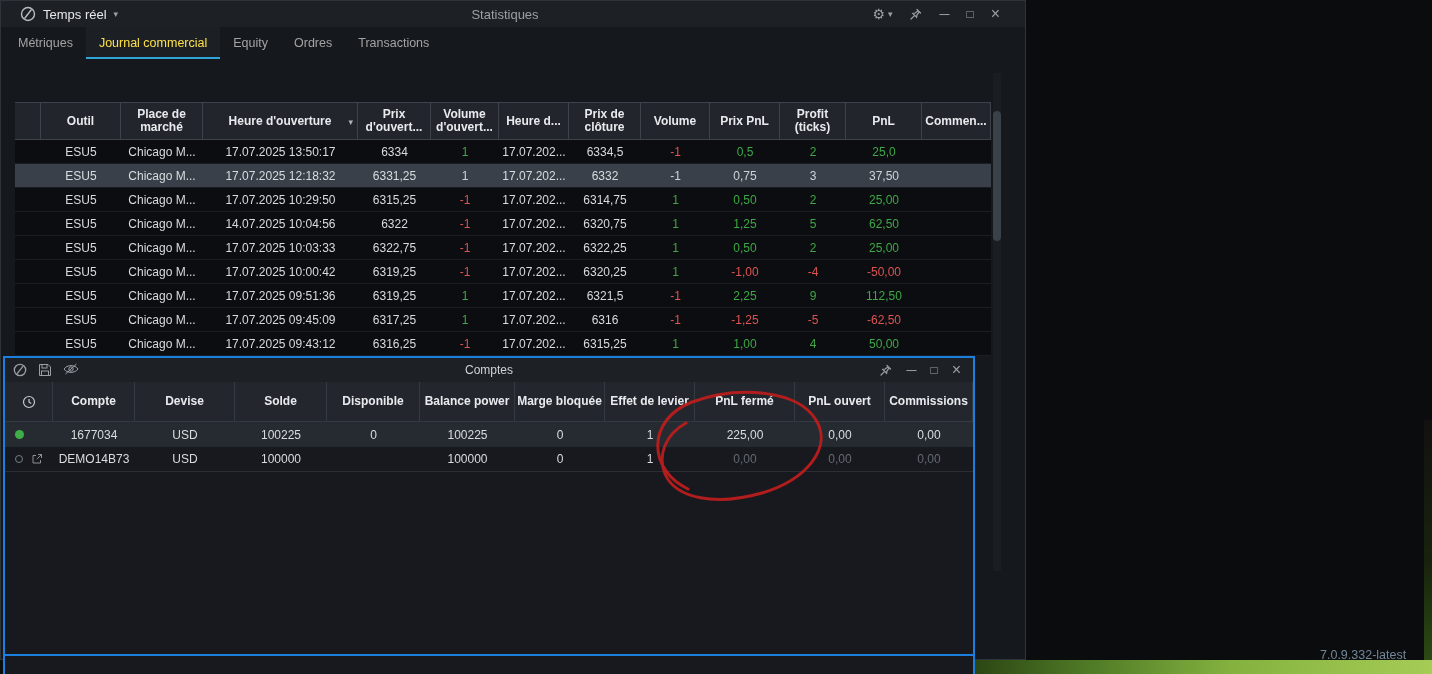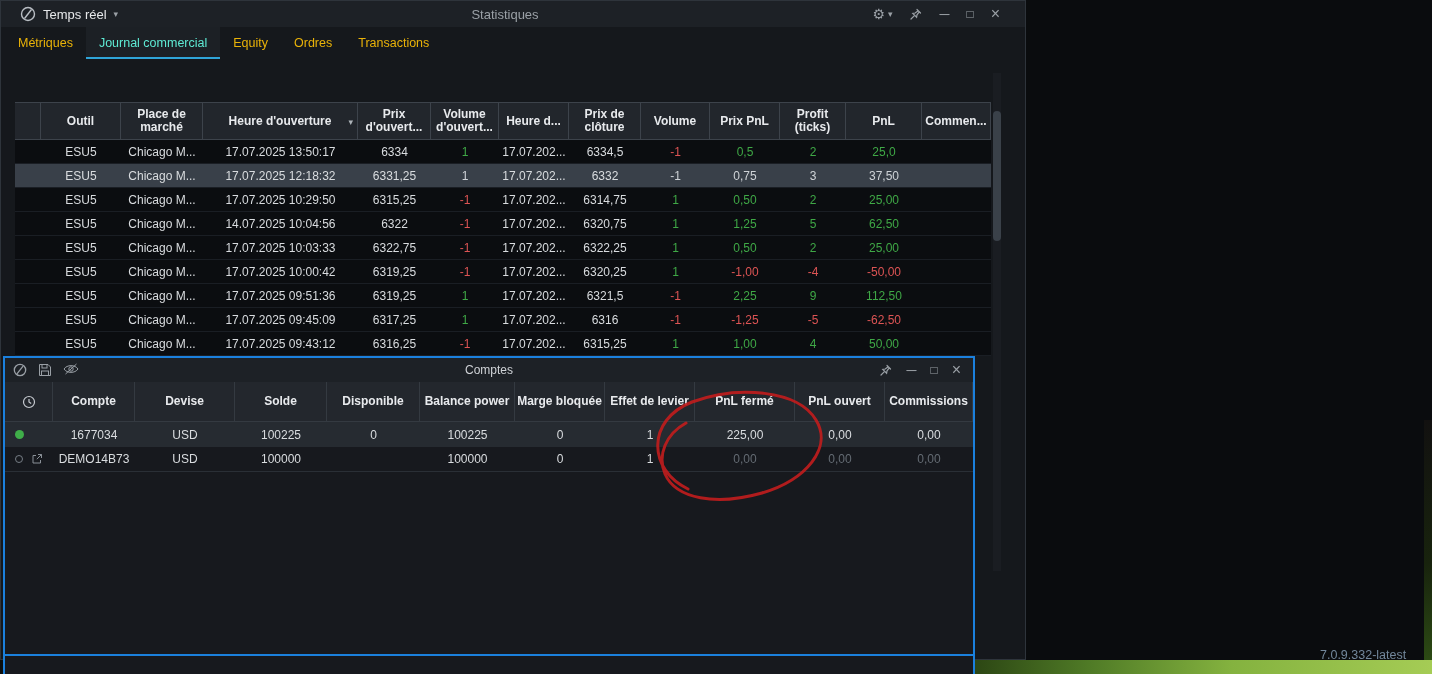--- a/index.html
+++ b/index.html
@@ -24,22 +24,22 @@
   .caret { font-size:9px; color:#9aa0a6; }
   .mw-center-title { position:absolute; left:0; right:16px; text-align:center; font-size:13px; color:#9aa0a6; }
   .mw-controls { margin-left:auto; display:flex; align-items:center; gap:17px; padding-right:6px; z-index:2; color:#9aa0a6; }
   .ctrl { font-size:13px; color:#9aa0a6; cursor:default; display:flex; align-items:center; }
   .gear-group { display:flex; align-items:center; gap:3px; }
   .gear-glyph { font-size:14px; }
   .pin-svg { width:13px; height:13px; }
   .glyph-min { font-size:14px; } .glyph-max { font-size:12px; } .glyph-close { font-size:16px; }
 
   .mw-tabs { display:flex; height:32px; align-items:stretch; background:#15181c; padding-left:4px; }
-  .tab { display:flex; align-items:center; padding:0 13px; font-size:12.5px; color:#eab308; cursor:default; }
-  .tab.active { color:#5eead4; background:#1c2025; box-shadow:inset 0 -2px 0 #2fa4d8; }
+  .tab { display:flex; align-items:center; padding:0 13px; font-size:12.5px; color:#a3a3a3; cursor:default; }
+  .tab.active { color:#fde047; background:#1c2025; box-shadow:inset 0 -2px 0 #2fa4d8; }
 
   
   .trades { position:absolute; left:14px; top:71px; width:976px;margin-top:30px; }
   .trades-grid { display:grid; grid-template-columns:26px 80px 82px 155px 73px 68px 70px 72px 69px 70px 66px 76px 69px; }
   .thead { height:38px; background:#22262c; border-top:1px solid #3d434b; border-bottom:1px solid #3d434b; }
   .th { display:flex; align-items:center; justify-content:center; text-align:center; font-weight:bold;
         font-size:12px; color:#e8eaed; border-right:1px solid #3d434b; line-height:13px; padding:2px; position:relative; }
   .th .hdr-caret { position:absolute; right:4px; top:13px; font-size:9px; color:#aeb4ba; }
   .trow { height:24px; background:#0b0d10; border-bottom:1px solid #1a1e24; }
   .trow.selected { background:#394049; }

